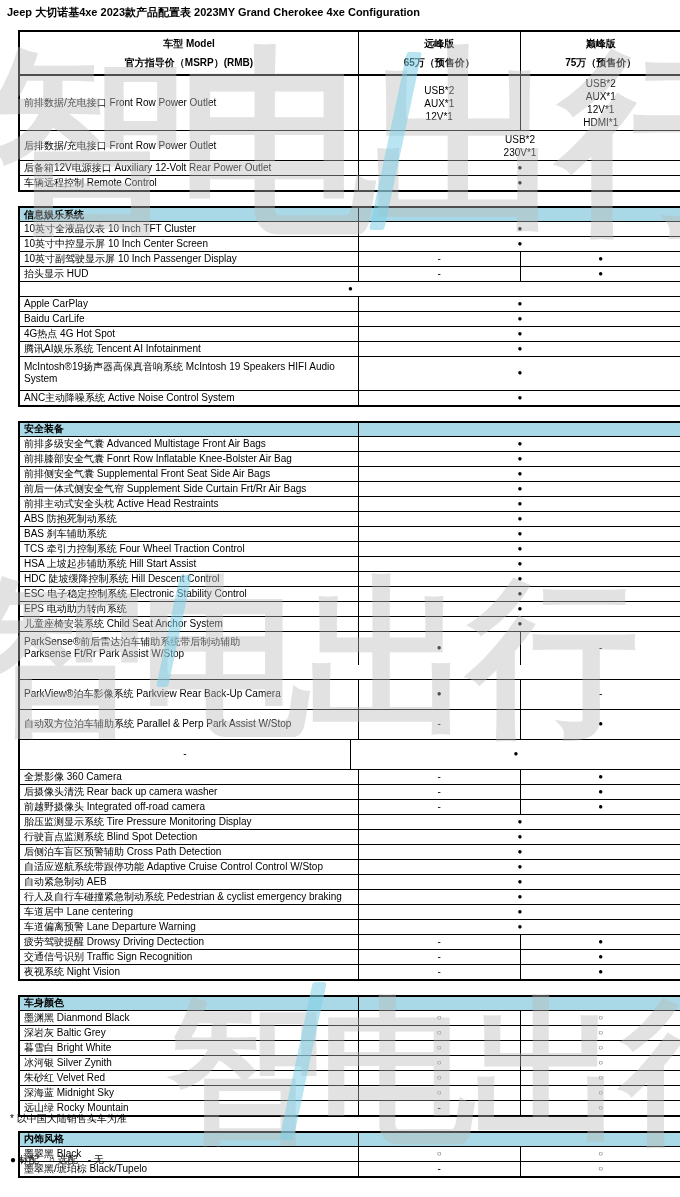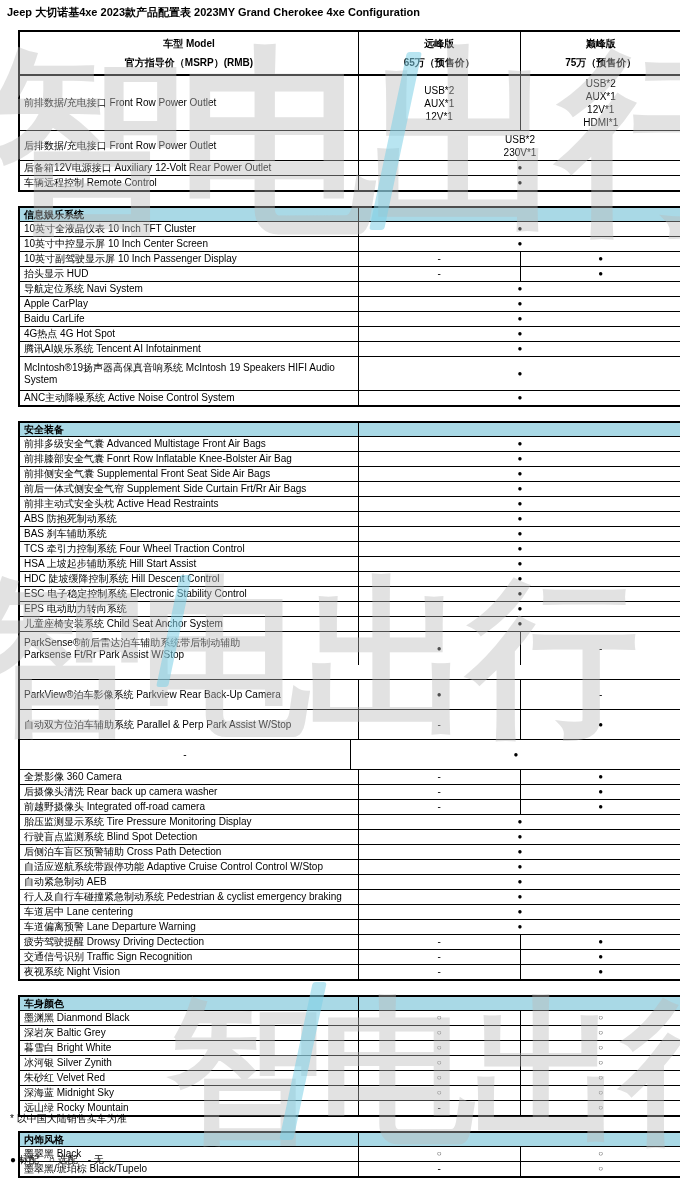--- a/index.html
+++ b/index.html
@@ -141,21 +141,20 @@
           <div class="cell label-cell">10英寸副驾驶显示屏 10 Inch Passenger Display</div>
           <div class="cell val-cell sym-dash">-</div>
           <div class="cell val-cell sym-dot">●</div>
         </div>
         <div class="row">
           <div class="cell label-cell">抬头显示 HUD</div>
           <div class="cell val-cell sym-dash">-</div>
           <div class="cell val-cell sym-dot">●</div>
         </div>
         <div class="row">
-          <div class="cell label-cell">导航定位系统 Navi System</div>
           <div class="cell merged-cell sym-dot">●</div>
         </div>
         <div class="row">
           <div class="cell label-cell">Apple CarPlay</div>
           <div class="cell merged-cell sym-dot">●</div>
         </div>
         <div class="row">
           <div class="cell label-cell">Baidu CarLife</div>
           <div class="cell merged-cell sym-dot">●</div>
         </div>

